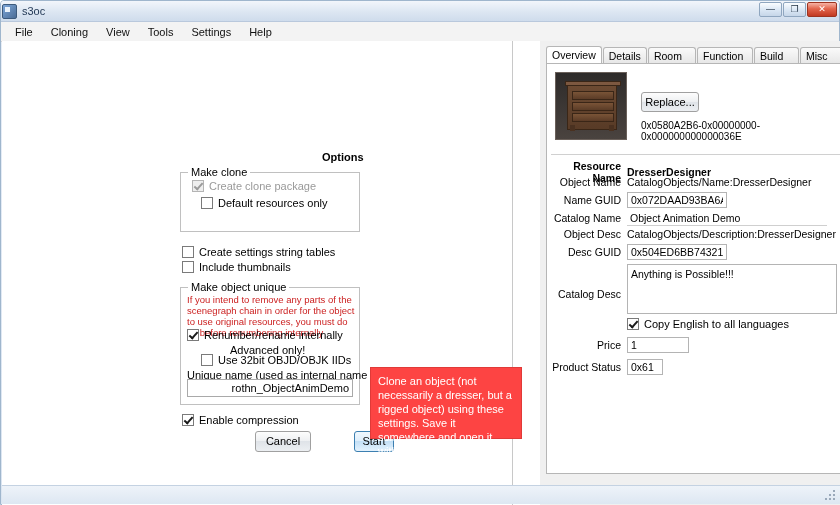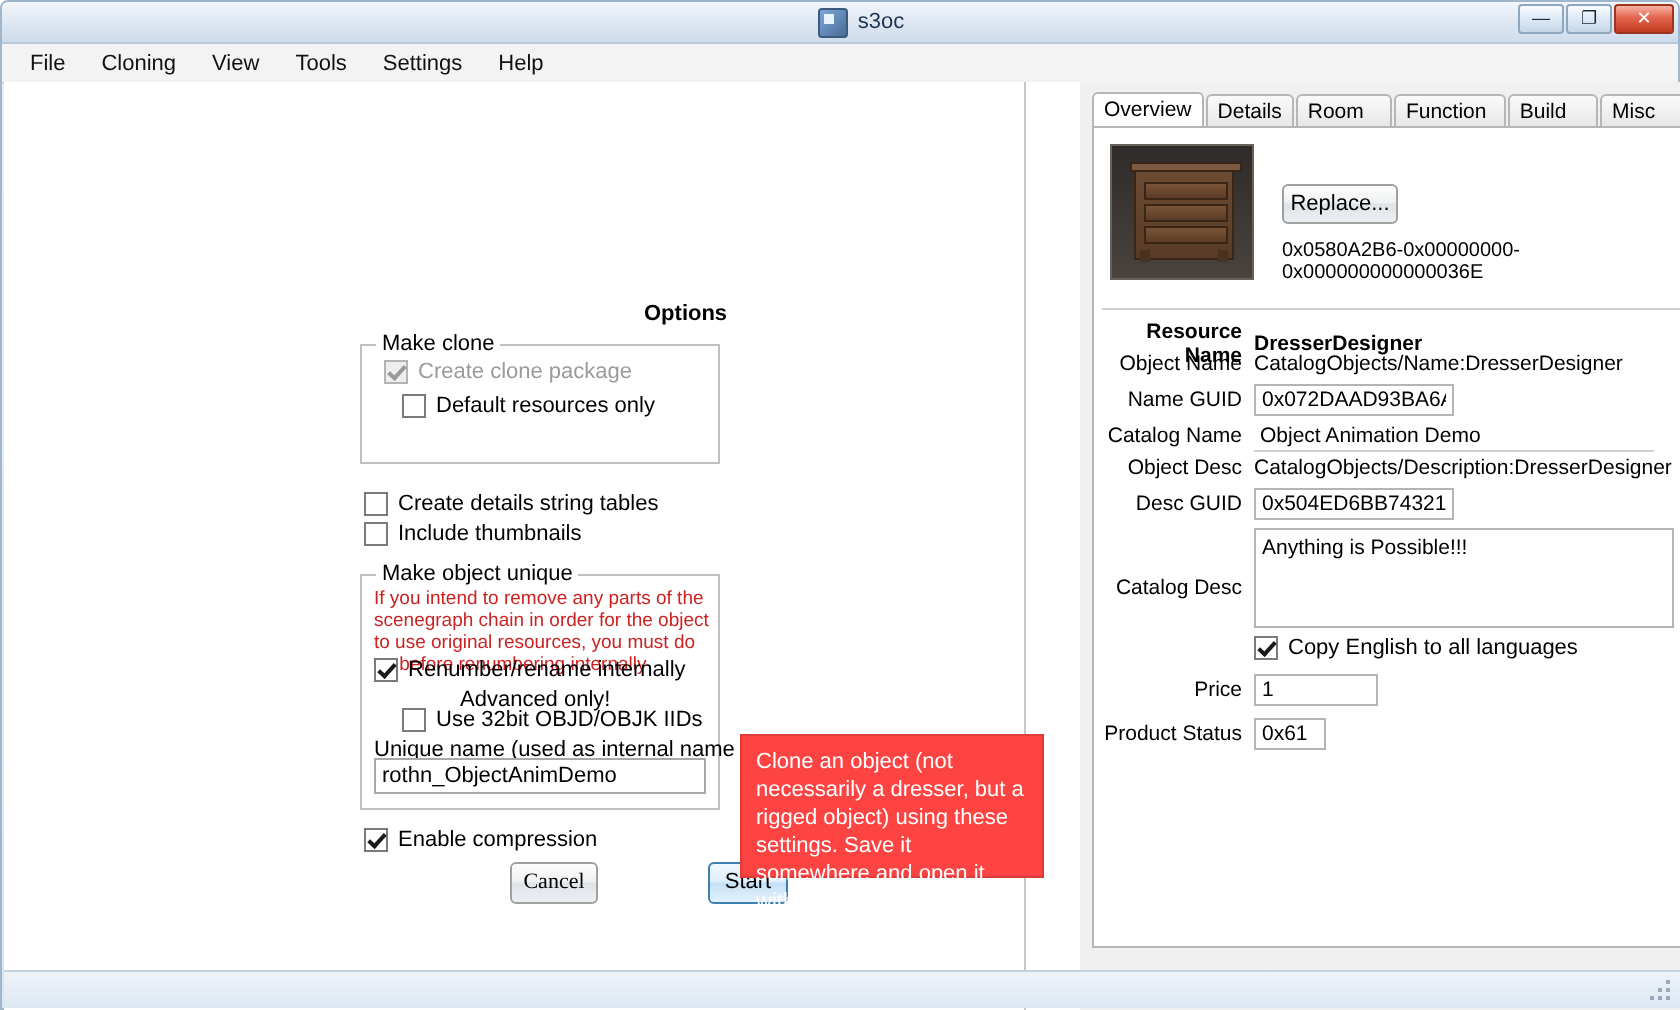--- a/index.html
+++ b/index.html
@@ -26,22 +26,21 @@
   }
   
   .titlebar {
     position: relative;
     height: 20px;
     background: linear-gradient(to bottom, #f2f6fb 0%, #dce6f2 55%, #cfdcec 100%);
     border-bottom: 1px solid #b9c8dc;
     border-radius: 3px 3px 0 0;
     display: flex;
     align-items: center;
-    padding-left: 21px;
-    justify-content: center;
+    padding-left: 1px;
   }
   .app-icon {
     width: 13px; height: 13px;
     background: linear-gradient(to bottom right, #7da7d9, #4a6c96);
     border: 1px solid #3c5a7c;
     border-radius: 2px;
     margin-right: 5px;
     position: relative;
   }
   .app-icon::after {
@@ -464,49 +463,49 @@
         <span class="cbox disabled checked"></span>
         <span>Create clone package</span>
       </div>
       <div class="chk-row" style="left:199px; top:156px;">
         <span class="cbox"></span>
         <span>Default resources only</span>
       </div>
 
       <div class="chk-row" style="left:180px; top:205px;">
         <span class="cbox"></span>
-        <span>Create details string tables</span>
+        <span>Create settings string tables</span>
       </div>
       <div class="chk-row" style="left:180px; top:220px;">
         <span class="cbox"></span>
         <span>Include thumbnails</span>
       </div>
 
       <div class="groupbox" style="left:178px; top:246px; width:180px; height:118px;">
         <span class="gb-label">Make object unique</span>
       </div>
       <div class="warn-text" style="left:185px; top:253px;">If you intend to remove any parts of the scenegraph chain in order for the object to use original resources, you must do so before renumbering internally</div>
       <div class="chk-row" style="left:185px; top:288px;justify-content:flex-end;">
         <span class="cbox checked"></span>
         <span>Renumber/rename internally</span>
       </div>
       <div class="sub-label" style="left:228px; top:303px;">Advanced only!</div>
       <div class="chk-row" style="left:199px; top:313px;">
         <span class="cbox"></span>
         <span>Use 32bit OBJD/OBJK IIDs</span>
       </div>
       <div class="sub-label" style="left:185px; top:328px;">Unique name (used as internal name and hash seed):</div>
-      <input class="text-input" style="left: 185px; top: 338px; width: 166px; height: 18px;" value="rothn_ObjectAnimDemo">
+      <input class="text-input" style="left: 185px; top: 338px; width: 166px; height: 18px; text-align: right;" value="rothn_ObjectAnimDemo">
 
       <div class="chk-row" style="left:180px; top:373px;">
         <span class="cbox checked"></span>
         <span>Enable compression</span>
       </div>
 
-      <div class="btn" style="left:253px; top:390px; width:44px;font-family:Liberation Serif, serif;">Cancel</div>
+      <div class="btn" style="left:253px; top:390px; width:56px;">Cancel</div>
       <div class="btn primary" style="left:305px; top:390px; width:40px;margin-left:47px;">Start</div>
 
       <div class="callout">Clone an object (not necessarily a dresser, but a rigged object) using these settings. Save it somewhere and open it with S3PE</div>
     </div>
 
     <div class="right-pane">
 
       <div class="tabstrip">
         <div class="tab active">Overview</div>
         <div class="tab">Details</div>

